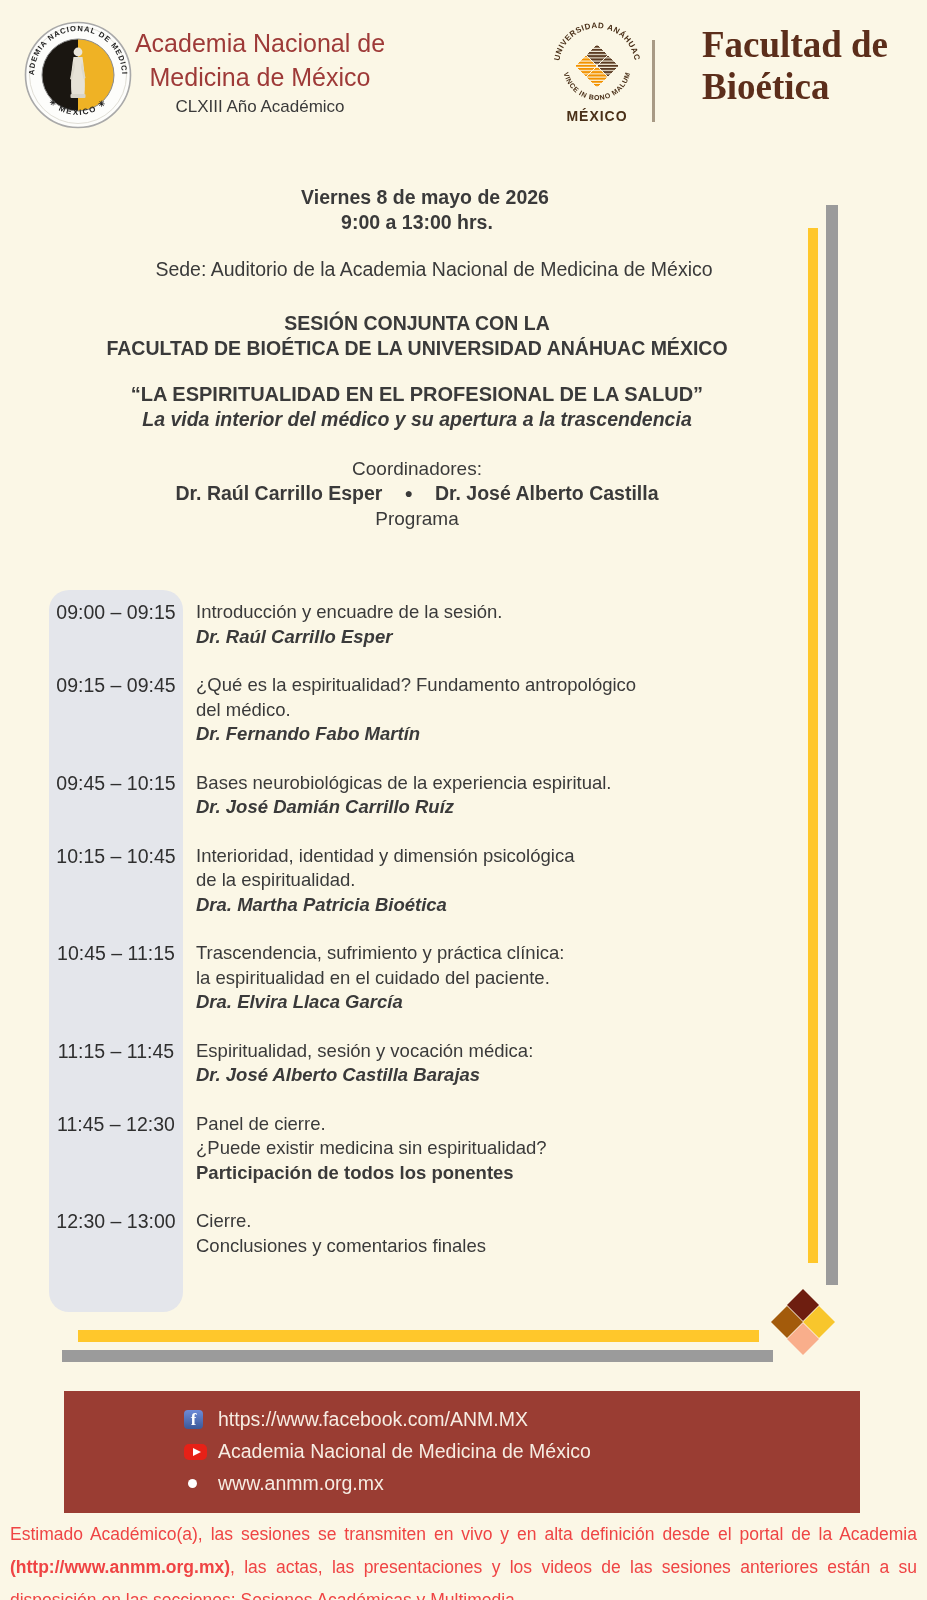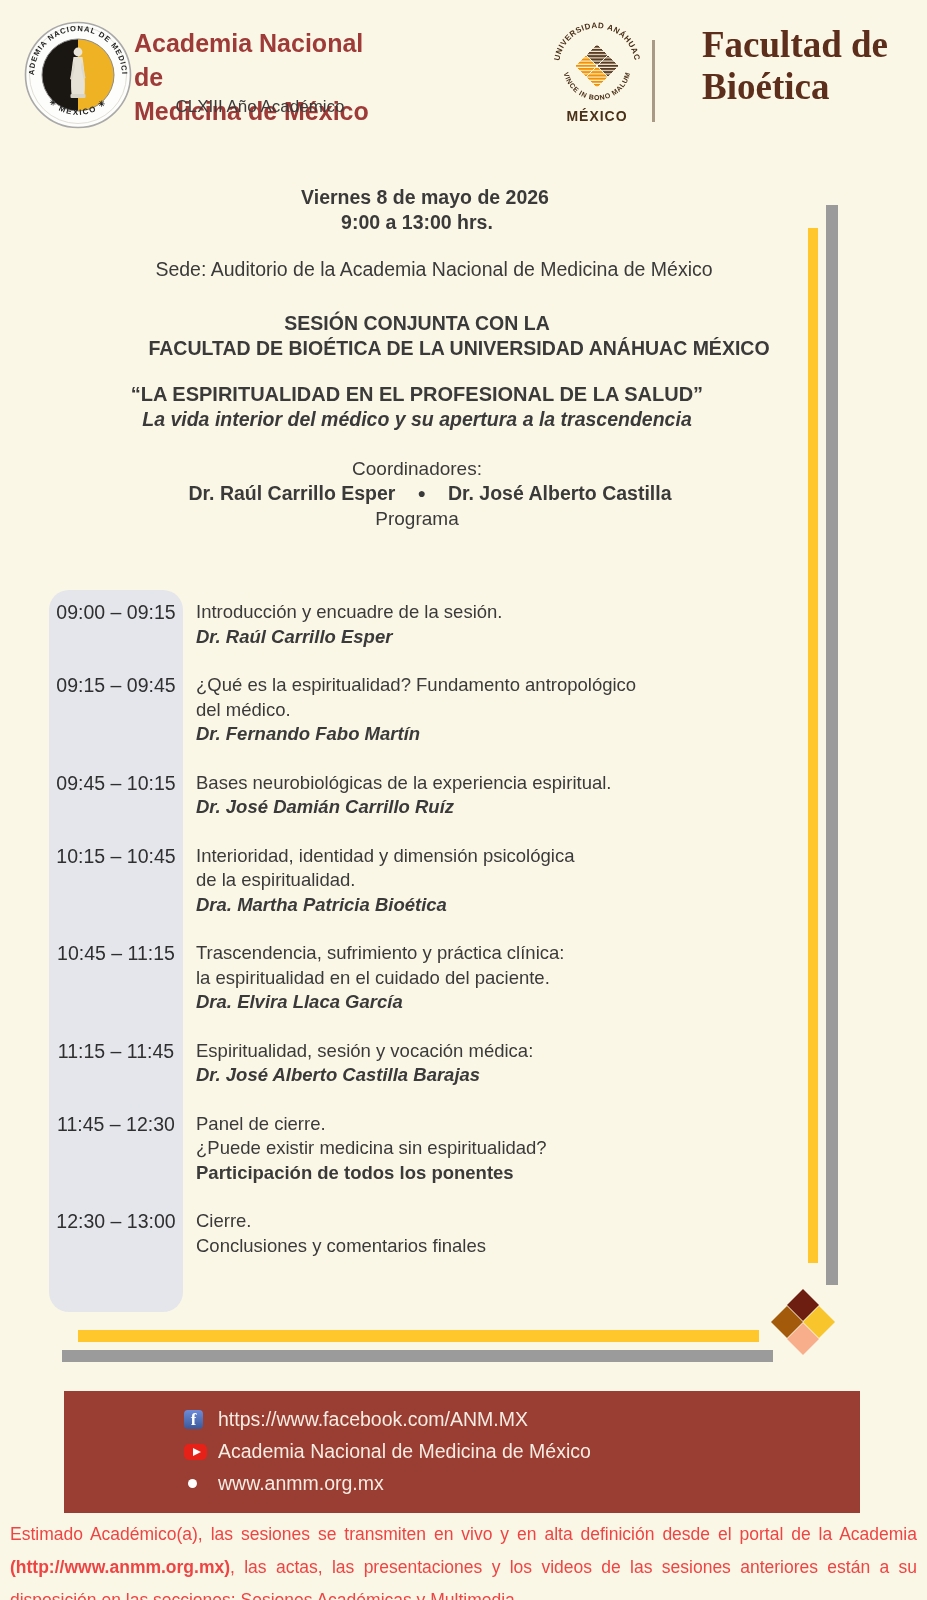--- a/index.html
+++ b/index.html
@@ -4,22 +4,22 @@
 <style>
   html,body { margin:0; padding:0; }
   .page {
     position:relative; width:927px; height:1600px;
     background:#FBF7E6; overflow:hidden;
     font-family:"Liberation Sans", sans-serif; color:#3a3a3a;
   }
   
   .seal { position:absolute; left:24px; top:18px; width:108px; height:114px; }
   .anm-title {
-    position:absolute; left:134px; top:26px; width:252px; 
-    color:#9E3A38; font-weight:bold; font-size:25px; line-height:34px;
+    position:absolute; left:134px; top:26px; width:252px; text-align:center;
+    color:#9E3A38; font-weight:normal; font-size:25px; line-height:34px;
   }
   .anm-sub {
     position:absolute; left:134px; top:97px; width:252px; text-align:center;
     color:#3a3a3a; font-size:17px;
   }
   .anahuac-logo { position:absolute; left:550px; top:20px; width:94px; height:92px; }
   .anahuac-mexico {
     position:absolute; left:550px; top:108px; width:94px; text-align:center;
     font-weight:bold; font-size:14px; letter-spacing:1px; color:#4a3018;
   }
@@ -29,25 +29,25 @@
     font-family:"Liberation Serif", serif; font-weight:bold;
     font-size:37px; line-height:42px; color:#5C2E1B;
   }
   
   .c { position:absolute; left:0; width:834px; text-align:center; }
   .t-bold { font-weight:bold; font-size:19.5px; }
   #date1 { top:186px;margin-left:8px; }
   #date2 { top:211px; }
   #venue { top:258px; font-size:19.5px;padding-left:17px; }
   #joint1 { top:312px; }
-  #joint2 { top:337px;padding-left:42px; }
+  #joint2 { top:337px; }
   #etitle { top:383px; font-size:20px; }
   #esub   { top:408px; font-style:italic; }
   #coordlabel { top:458px; font-size:19px; }
-  #coordnames { top:482px;padding-left:13px; }
+  #coordnames { top:482px; }
   #coordnames .sep { display:inline-block; margin:0 22px; font-size:14px; vertical-align:2px; }
   #program { top:508px; font-size:19px; }
   
   .schedule { position:absolute; left:0; top:590px; width:834px; }
   .schedule-panel {
     position:absolute; left:49px; top:0; width:134px; height:722px;
     background:#E4E6EB; border-radius:20px;
   }
   .schedule-rows { position:relative; padding-top:10px; }
   .srow { display:flex; margin-bottom:24px; }

